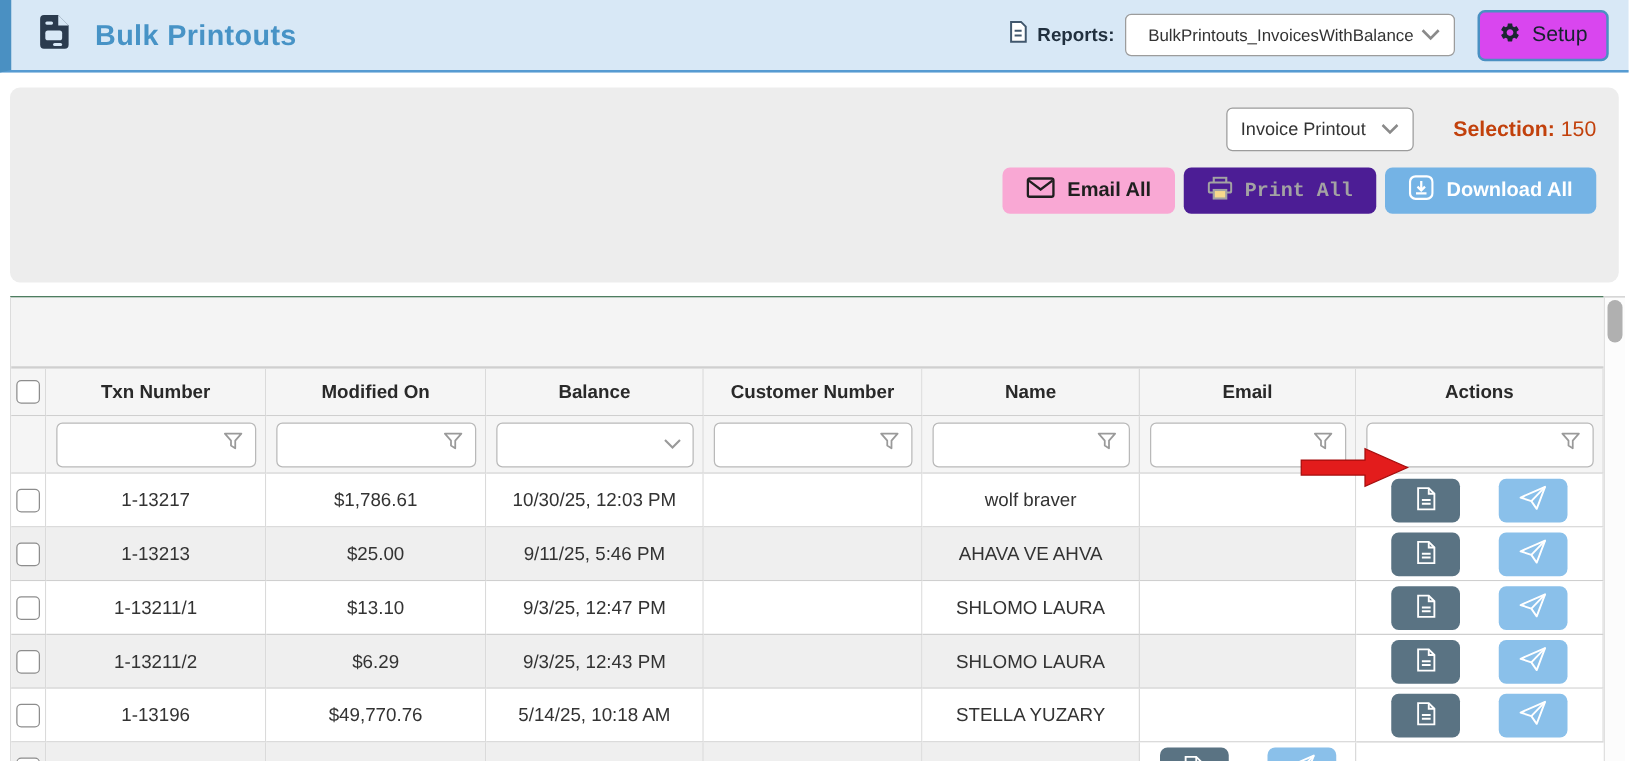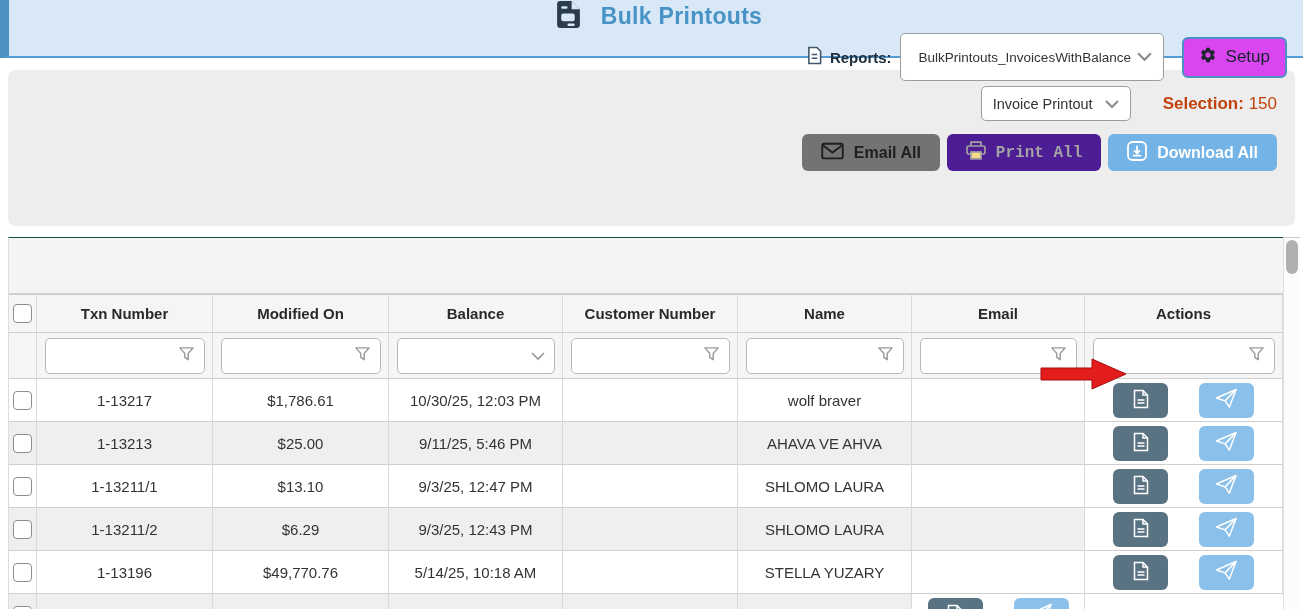--- a/index.html
+++ b/index.html
@@ -11,32 +11,31 @@
   }
   .page { position:relative; width:1303px; height:609px; background:#fff; overflow:hidden; }
 
   
   .topbar {
     height:58px; background:#d8e8f6;
     border-left:9px solid #4a90c2;
     border-bottom:2px solid #569bd2;
     display:flex; align-items:center;
     padding:0 16px 0 22px;
-    flex-direction:column;
   }
   .title-wrap { display:flex; align-items:center; }
   .page-title { font-size:23px; color:#4793c6; font-weight:600; margin:0 0 0 20px; letter-spacing:.3px; }
   .reports-group { margin-left:auto; display:flex; align-items:center; gap:8px; }
   .reports-label { font-weight:700; font-size:15px; color:#21303f; }
   .select {
     background:#fff; border:1px solid #9c9c9c; border-radius:5px;
     display:flex; align-items:center; justify-content:space-between;
     padding:0 11px; color:#333; cursor:pointer;
   }
-  .reports-select { width:264px; height:48px; font-size:13.5px;padding-left:18px; }
+  .reports-select { width:264px; height:34px; font-size:13.5px;padding-left:18px; }
   .setup-btn {
     margin-left:10px; height:41px; padding:0 15px;
     background:#d946ef; border:2px solid #4a90c2; border-radius:6px;
     display:flex; align-items:center; gap:9px;
     font-size:17px; color:#16222e; cursor:pointer; font-family:inherit;
   }
 
   
   .action-panel {
     margin:12px 8px 0; height:156px; background:#ededed; border-radius:8px;
@@ -47,21 +46,21 @@
   .printout-select { width:150px; height:35px; font-size:14.5px; }
   .selection { font-size:17px; color:#c2410c; }
   .selection .lbl { font-weight:700; }
   .panel-row2 { margin-top:13px; display:flex; gap:7px; }
   .btn {
     height:37px; border:none; border-radius:6px;
     display:flex; align-items:center; justify-content:center; gap:10px;
     font-size:16px; font-weight:600; padding:0 19px;
     cursor:pointer; font-family:inherit;
   }
-  .btn-email { background:#737373; color:#1f1f1f; }
+  .btn-email { background:#f9a8d4; color:#1f1f1f; }
   .btn-print { background:#4c1d95; color:#a3a3a3; cursor:default;font-family:Liberation Mono, monospace; }
   .btn-download { background:#74b3e5; color:#fff; }
 
   
   .grid-area { margin:11px 0 0 8px; display:flex; align-items:stretch; height:398px; }
   .grid { width:1275px; border-top:1px solid #14532d; border-left:1px solid #dcdcdc; }
   .group-panel { height:57px; background:#f4f4f4; border-bottom:2px solid #cfcfcf; }
   .t-row { display:grid; grid-template-columns:28px 176px 176px 174px 175px 174px 173px 198px; }
   .cell {
     border-right:1px solid #dadada; border-bottom:1px solid #cfcfcf;

